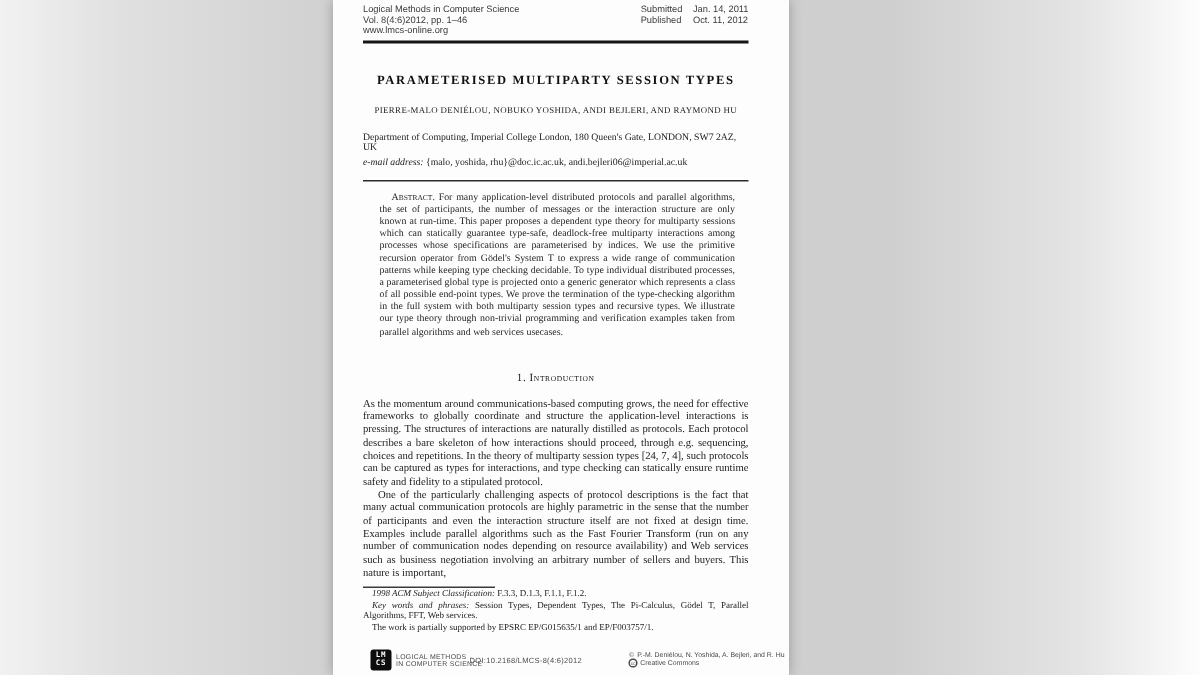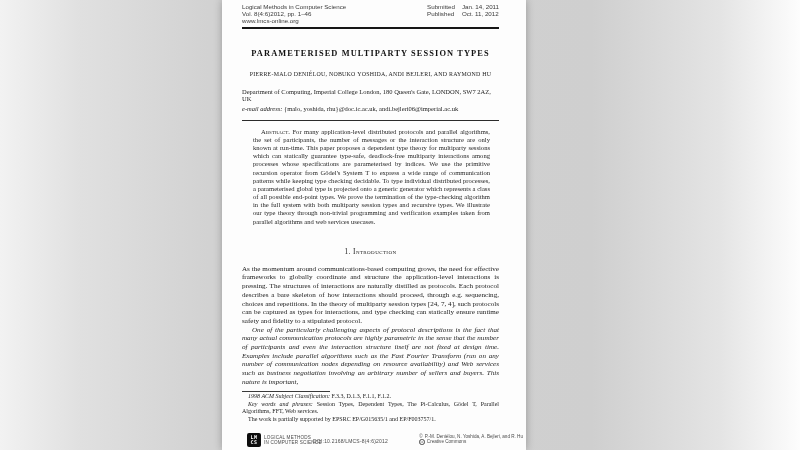--- a/index.html
+++ b/index.html
@@ -36,21 +36,21 @@
   .email-label { font-style: italic; }
 
   
   .abstract { margin: 7px 9px 0 11px; font-size: 6.6px; line-height: 8.15px;
               text-align: justify; text-indent: 8px; color: #1f1f1f; }
   .sc { font-variant: small-caps; }
 
   
   .sec-head { margin-top: 21px; text-align: center; font-size: 7.3px; letter-spacing: 0.4px; color: #161616; }
   .para { margin-top: 9px; font-size: 7.1px; line-height: 8.7px; text-align: justify; color: #1a1a1a; }
-  .para.indent { margin-top: 0; text-indent: 10px; font-style: italic; }
+  .para.indent { margin-top: 0; text-indent: 10px; }
 
   
   .fn-rule { margin-top: 4px; width: 88px; height: 0.9px; background: #3a3a3a; }
   .fn { margin-top: 2px; font-size: 6px; line-height: 7.5px; text-align: justify; color: #222; }
   .fn p { text-indent: 6px; }
   .fn .it { font-style: italic; }
 
   
   .footer { position: absolute; left: 0; right: 0; bottom: 3px;
             display: flex; align-items: flex-end; justify-content: space-between;

